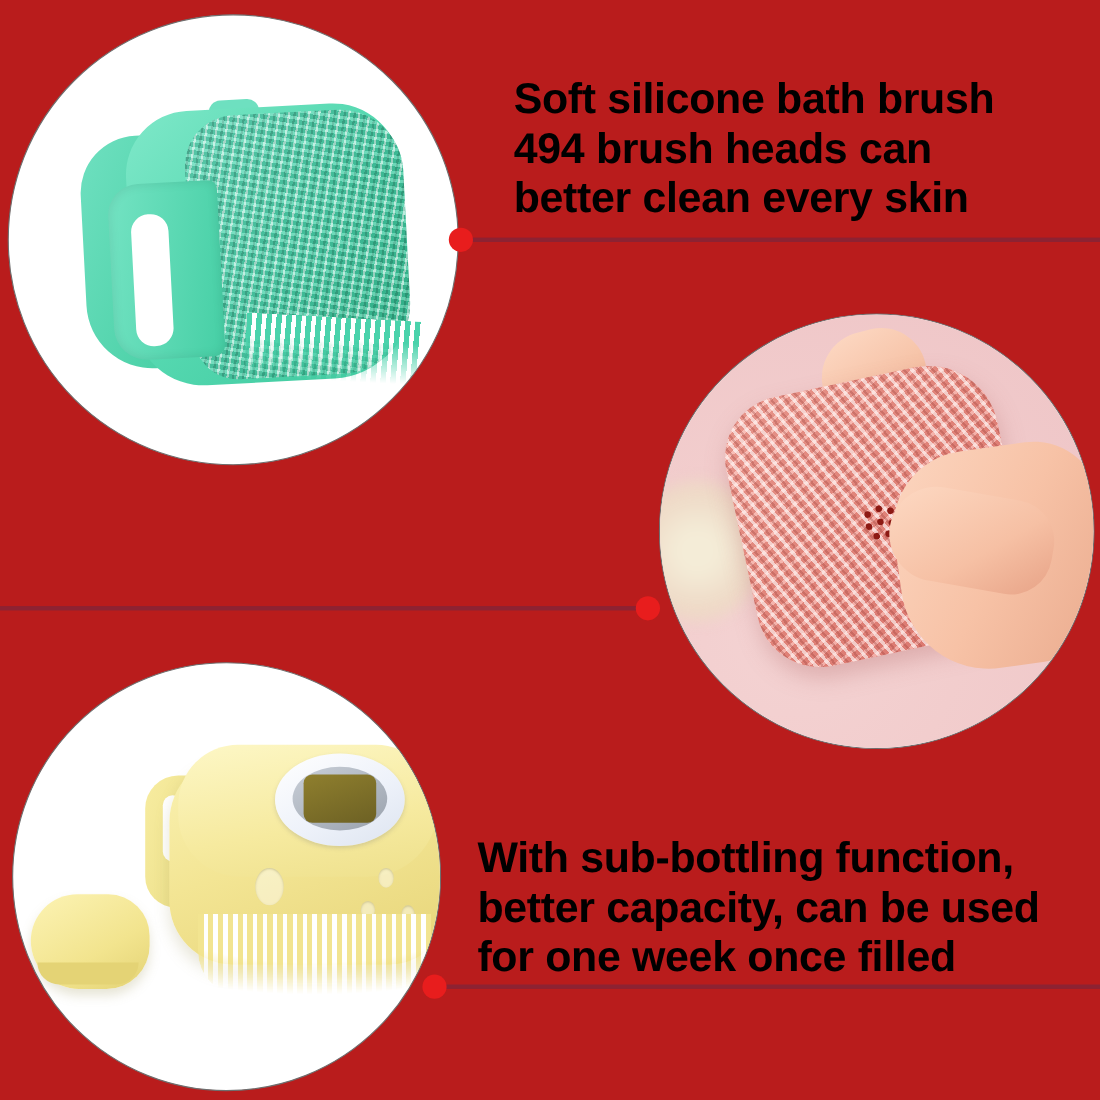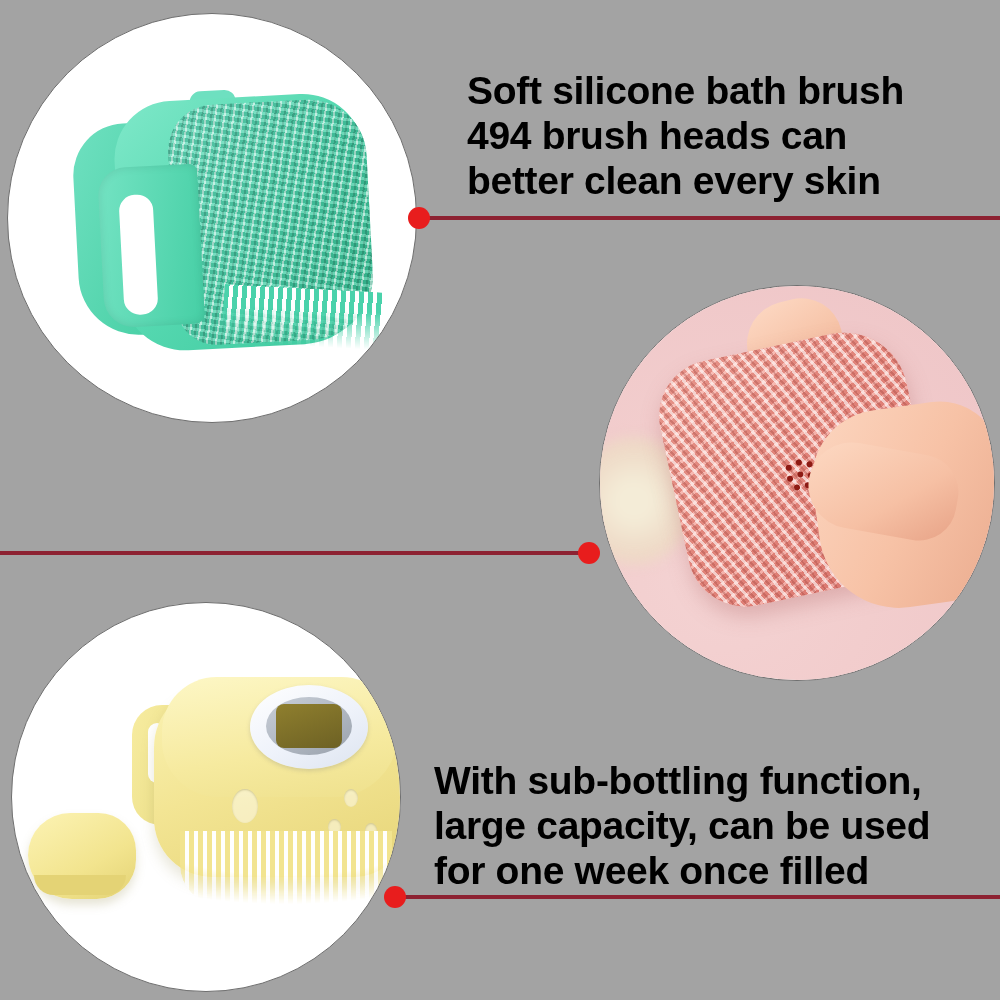--- a/index.html
+++ b/index.html
@@ -1,19 +1,19 @@
 <!DOCTYPE html>
 <html><head>
 <meta charset="utf-8">
 <title>Silicone Bath Brush Infographic</title>
 <style>
   html,body{margin:0;padding:0;background:#fff;}
   body{width:1000px;height:1000px;overflow:hidden;
        font-family:"Liberation Sans","DejaVu Sans",sans-serif;}
-  #page{position:relative;width:1000px;height:1000px;background:#a3a3a3;}
+  #page{position:relative;width:1000px;height:1000px;background:#b91c1c;}
 
   
   .circle{position:absolute;border-radius:50%;overflow:hidden;
           border:1px solid #6e6e6e;box-sizing:border-box;background:#fff;}
   .circle-inner{position:absolute;inset:0;}
 
   
   .conn-line{position:absolute;height:4px;background:#8d2232;}
   .conn-dot{position:absolute;width:22px;height:22px;border-radius:50%;
             background:#e81d1d;}
@@ -214,19 +214,19 @@
           <div class="port-inner">
             <div class="port-hole"></div>
           </div>
         </div>
         <div class="yel-bristles"></div>
       </div>
     </div>
   </div>
 
   <div class="caption" style="left:434px;top:758px;width:560px;">With sub-bottling function,
-large capacity, can be used
+better capacity, can be used
 for one week once filled</div>
 
   <div class="conn-line" style="left:394px;top:895px;width:606px;"></div>
   <div class="conn-dot" style="left:384px;top:886px;"></div>
 
 </div>
 
 </body></html>

